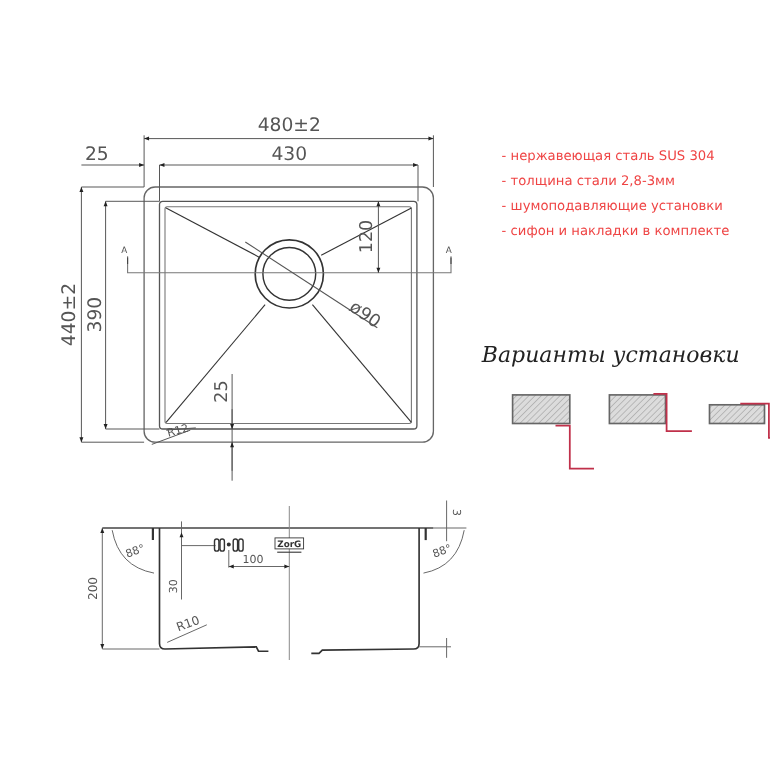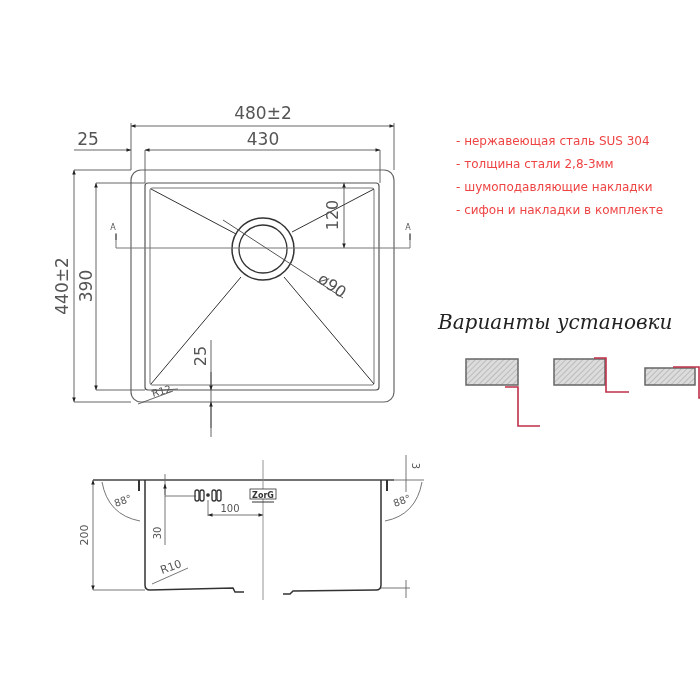--- a/index.html
+++ b/index.html
@@ -168,19 +168,19 @@
     <g>
       <rect x="597" y="368" width="50" height="17" fill="url(#hatch)" stroke="#666" stroke-width="1.5"></rect>
       <polyline points="625,367 651,367 651,398 674,398" fill="none" stroke="#c0304a" stroke-width="1.6"></polyline>
     </g>
   </g>
 </svg>
 
 <ul class="spec-list">
   <li>- нержавеющая сталь SUS 304</li>
   <li>- толщина стали 2,8-3мм</li>
-  <li>- шумоподавляющие накладки</li>
+  <li>- шумоподавляющие установки</li>
   <li>- сифон и накладки в комплекте</li>
 </ul>
 
 <div class="install-title">Варианты установки</div>
 
 </div>
 
 </body></html>

